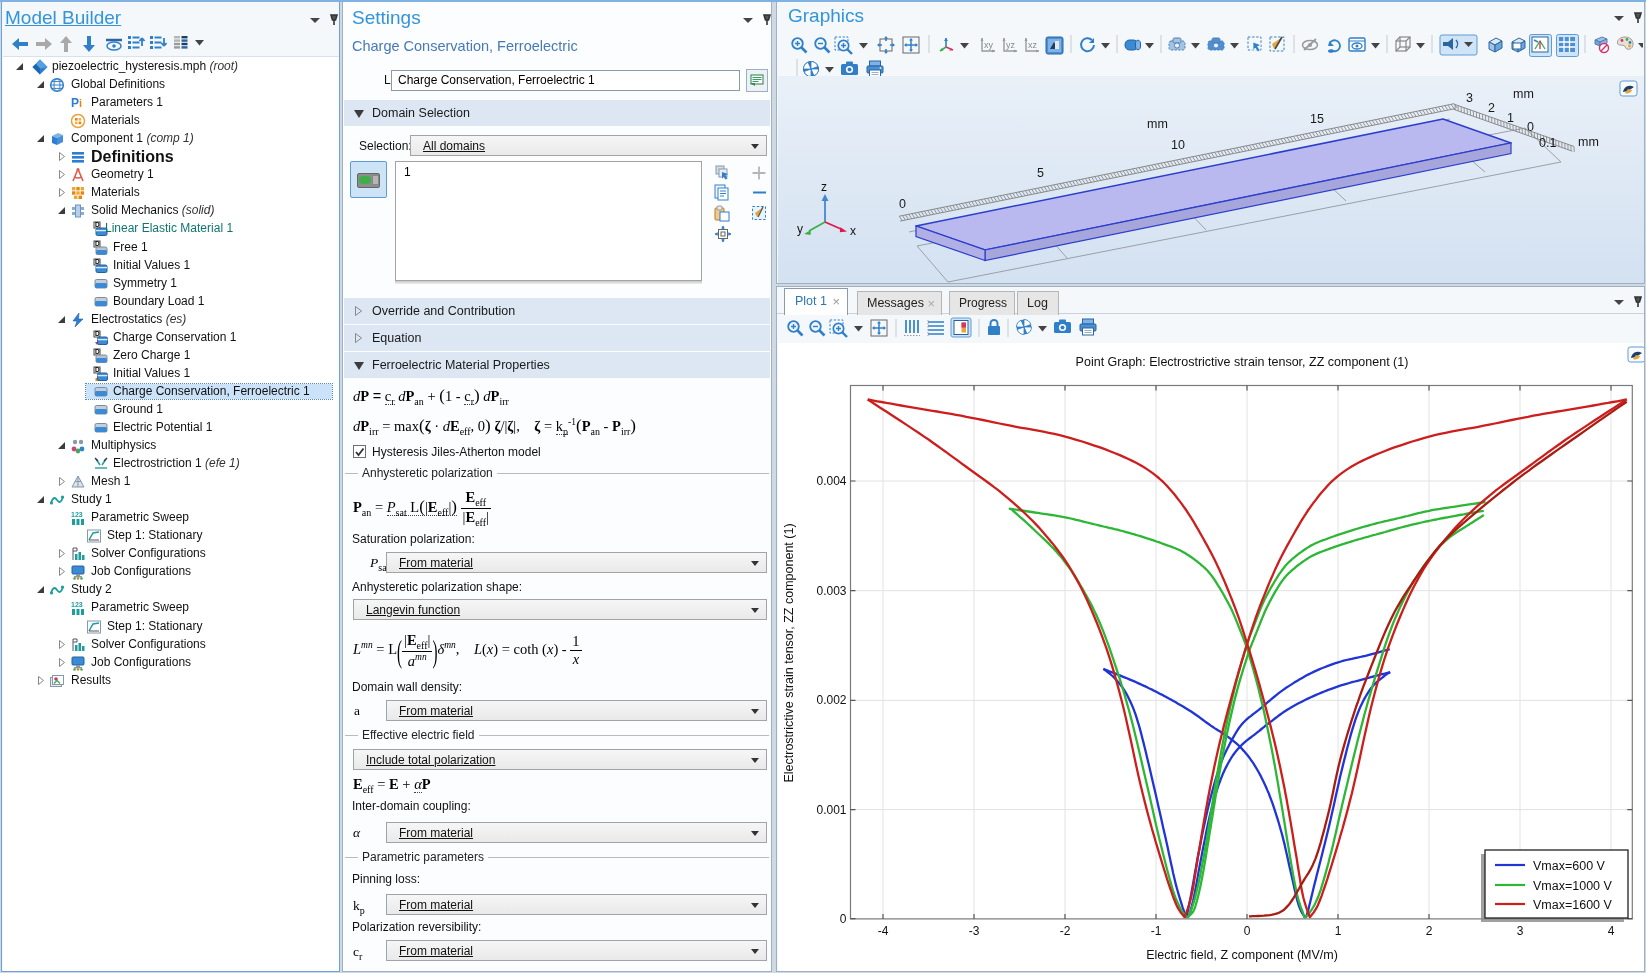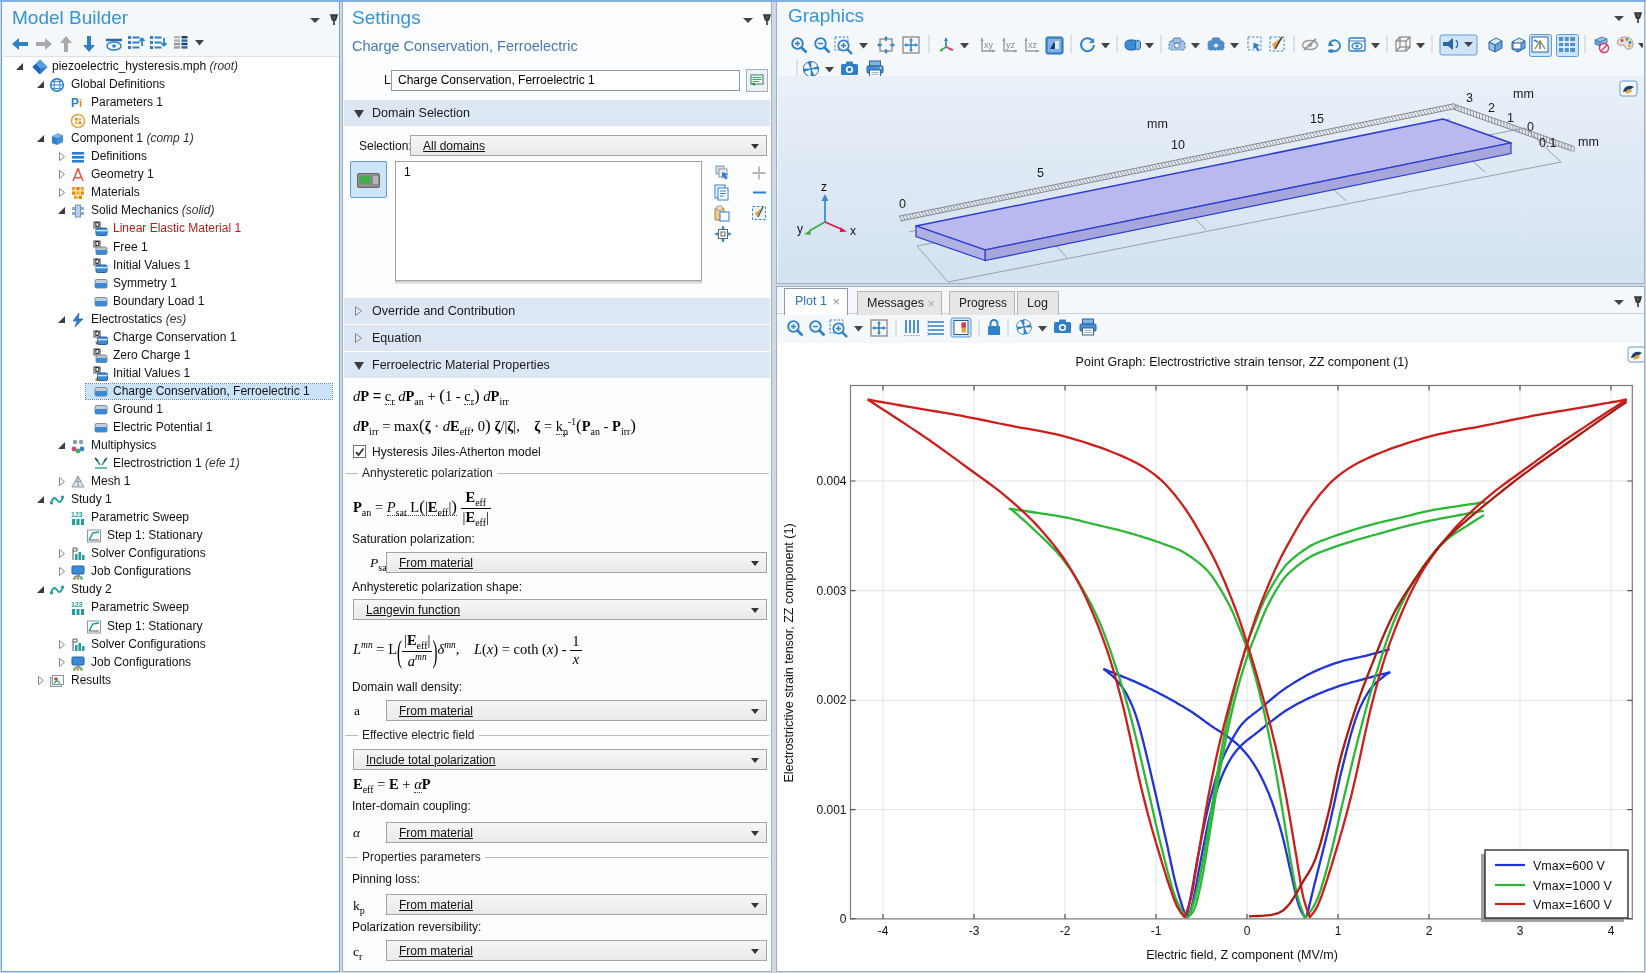--- a/index.html
+++ b/index.html
@@ -23,21 +23,21 @@
 .math sub{font-size:10px;}
 .frac{display:inline-block;vertical-align:middle;text-align:center;}
 .frac .num{display:block;border-bottom:1px solid #000;padding:0 2px;}
 .frac .den{display:block;padding:0 2px;}
 .dotu{border-bottom:1px dotted #444;}
 </style></head>
 <body>
 <div class="abs" style="left:0;top:0;width:1646px;height:2px;background:#7fb2e2;z-index:50;"></div>
 
 <div class="panel" id="mbpanel" style="left:1px;top:1px;width:339px;height:971px;border-color:#6da2d8;">
-  <div class="ptitle abs" style="left:10px;top:5px;">Model Builder</div>
+  <div class="ptitle abs" style="left:3px;top:5px;text-decoration:underline;">Model Builder</div>
   <svg class="abs" style="left:306px;top:12px;" width="30" height="12">
       <path d="M2,4 l5,5 l5,-5 z" fill="#444"></path>
       <g transform="translate(20,0)">
         <path d="M3,1 h6 l-1.5,5 h-3 z M4,6 h4 M6,6 v5" stroke="#333" stroke-width="1.6" fill="#555"></path>
       </g>
     </svg>
   <svg class="abs" style="left:4px;top:30px;" width="210" height="24" viewBox="0 0 210 24">
       <g transform="translate(6,6)">
         <path d="M0,6 L7,0 L7,4 L16,4 L16,8 L7,8 L7,12 Z" fill="#2f7fc9"></path>
       </g>
@@ -128,21 +128,21 @@
       </svg>
       <div class="abs" style="left:69px;top:129px;height:15px;line-height:15px;font-size:12px;color:#111;white-space:nowrap;">Component 1 <span class="it">(comp 1)</span></div>
 <svg class="abs" style="left:55px;top:150px;" width="10" height="10">
         <path d="M2.5,0.5 L7.5,4.5 L2.5,8.5 Z" fill="none" stroke="#888"></path>
       </svg>
       <svg class="abs" style="left:68px;top:147px;" width="16" height="16">
         <rect x="2" y="3" width="12" height="2.6" fill="#2d7dd2"></rect>
         <rect x="2" y="7" width="12" height="2.6" fill="#2d7dd2"></rect>
         <rect x="2" y="11" width="12" height="2.6" fill="#2d7dd2"></rect>
       </svg>
-      <div class="abs" style="left:89px;top:147px;height:15px;line-height:15px;font-size:12px;color:#111;white-space:nowrap;">Definitions</div>
+      <div class="abs" style="left:89px;top:147px;height:15px;line-height:15px;font-size:16px;color:#111;white-space:nowrap;font-weight:bold;">Definitions</div>
 <svg class="abs" style="left:55px;top:168px;" width="10" height="10">
         <path d="M2.5,0.5 L7.5,4.5 L2.5,8.5 Z" fill="none" stroke="#888"></path>
       </svg>
       <svg class="abs" style="left:68px;top:165px;" width="16" height="16">
         <path d="M8,2 L3,14 M8,2 L13,14 M4.5,10 Q8,12 11.5,10" stroke="#e05a4b" stroke-width="1.6" fill="none"></path>
         <circle cx="8" cy="2.5" r="1.5" fill="#e05a4b"></circle>
       </svg>
       <div class="abs" style="left:89px;top:165px;height:15px;line-height:15px;font-size:12px;color:#111;white-space:nowrap;">Geometry 1</div>
 <svg class="abs" style="left:55px;top:186px;" width="10" height="10">
         <path d="M2.5,0.5 L7.5,4.5 L2.5,8.5 Z" fill="none" stroke="#888"></path>
@@ -166,21 +166,21 @@
         <rect x="2" y="9" width="12" height="3" fill="#8aadd4"></rect>
         <rect x="5.5" y="2" width="5" height="12" fill="#b9cfe8" stroke="#6f94bd"></rect>
       </svg>
       <div class="abs" style="left:89px;top:201px;height:15px;line-height:15px;font-size:12px;color:#111;white-space:nowrap;">Solid Mechanics <span class="it">(solid)</span></div>
 <svg class="abs" style="left:91px;top:219px;" width="16" height="16">
         <rect x="1" y="1" width="6" height="6" fill="#fff" stroke="#444"></rect>
         <text x="2" y="6.4" font-size="6.5" font-weight="bold" fill="#000" font-family="Liberation Sans">D</text>
         <rect x="3" y="7" width="11" height="7.5" rx="1.5" fill="#3a8ad6" stroke="#26609c"></rect>
         <path d="M3,9.6 h11" stroke="#dce9f5" stroke-width="1.4"></path>
       </svg>
-      <div class="abs" style="left:111px;top:219px;height:15px;line-height:15px;font-size:12px;color:#b91c1c;white-space:nowrap;">Linear Elastic Material 1</div>
+      <div class="abs" style="left:103px;top:219px;height:15px;line-height:15px;font-size:12px;color:#0f766e;white-space:nowrap;">Linear Elastic Material 1</div>
 <svg class="abs" style="left:91px;top:238px;" width="16" height="16">
         <rect x="1" y="1" width="6" height="6" fill="#fff" stroke="#444"></rect>
         <text x="2" y="6.4" font-size="6.5" font-weight="bold" fill="#000" font-family="Liberation Sans">D</text>
         <rect x="3" y="7" width="11" height="7.5" rx="1.5" fill="#b8c4ce" stroke="#7e8c99"></rect>
         <rect x="3" y="10" width="11" height="4.5" rx="1.5" fill="#3a8ad6"></rect>
       </svg>
       <div class="abs" style="left:111px;top:238px;height:15px;line-height:15px;font-size:12px;color:#111;white-space:nowrap;">Free 1</div>
 <svg class="abs" style="left:91px;top:256px;" width="16" height="16">
         <rect x="1" y="1" width="6" height="6" fill="#fff" stroke="#444"></rect>
         <text x="2" y="6.4" font-size="6.5" font-weight="bold" fill="#000" font-family="Liberation Sans">D</text>
@@ -501,21 +501,21 @@
     </div>
 <div class="math" style="left:10px;top:774px;font-size:14.5px;"><b>E</b><sub>eff</sub> = <b>E</b> + <span class="dotu"><i>α</i></span><b>P</b></div>
 <div class="flbl" style="left:9px;top:797px;">Inter-domain coupling:</div>
 <div class="math" style="left:10px;top:823px;font-size:13.5px;"><i>α</i></div>
 <div class="dd" style="left:43px;top:820px;width:381px;">
       <span class="lbl">From material</span>
       <span class="ar"></span>
     </div>
 <div class="sep" style="left:2px;top:848px;width:424px;">
       <span class="ln" style="width:13px;"></span>
-      <span style="margin:0 4px;">Properties parameters</span>
+      <span style="margin:0 4px;">Parametric parameters</span>
       <span class="ln2"></span>
     </div>
 <div class="flbl" style="left:9px;top:870px;">Pinning loss:</div>
 <div class="math" style="left:10px;top:896px;font-size:13.5px;">k<sub>p</sub></div>
 <div class="dd" style="left:43px;top:892px;width:381px;">
       <span class="lbl">From material</span>
       <span class="ar"></span>
     </div>
 <div class="flbl" style="left:9px;top:918px;">Polarization reversibility:</div>
 <div class="math" style="left:10px;top:942px;font-size:13.5px;">c<sub>r</sub></div>

